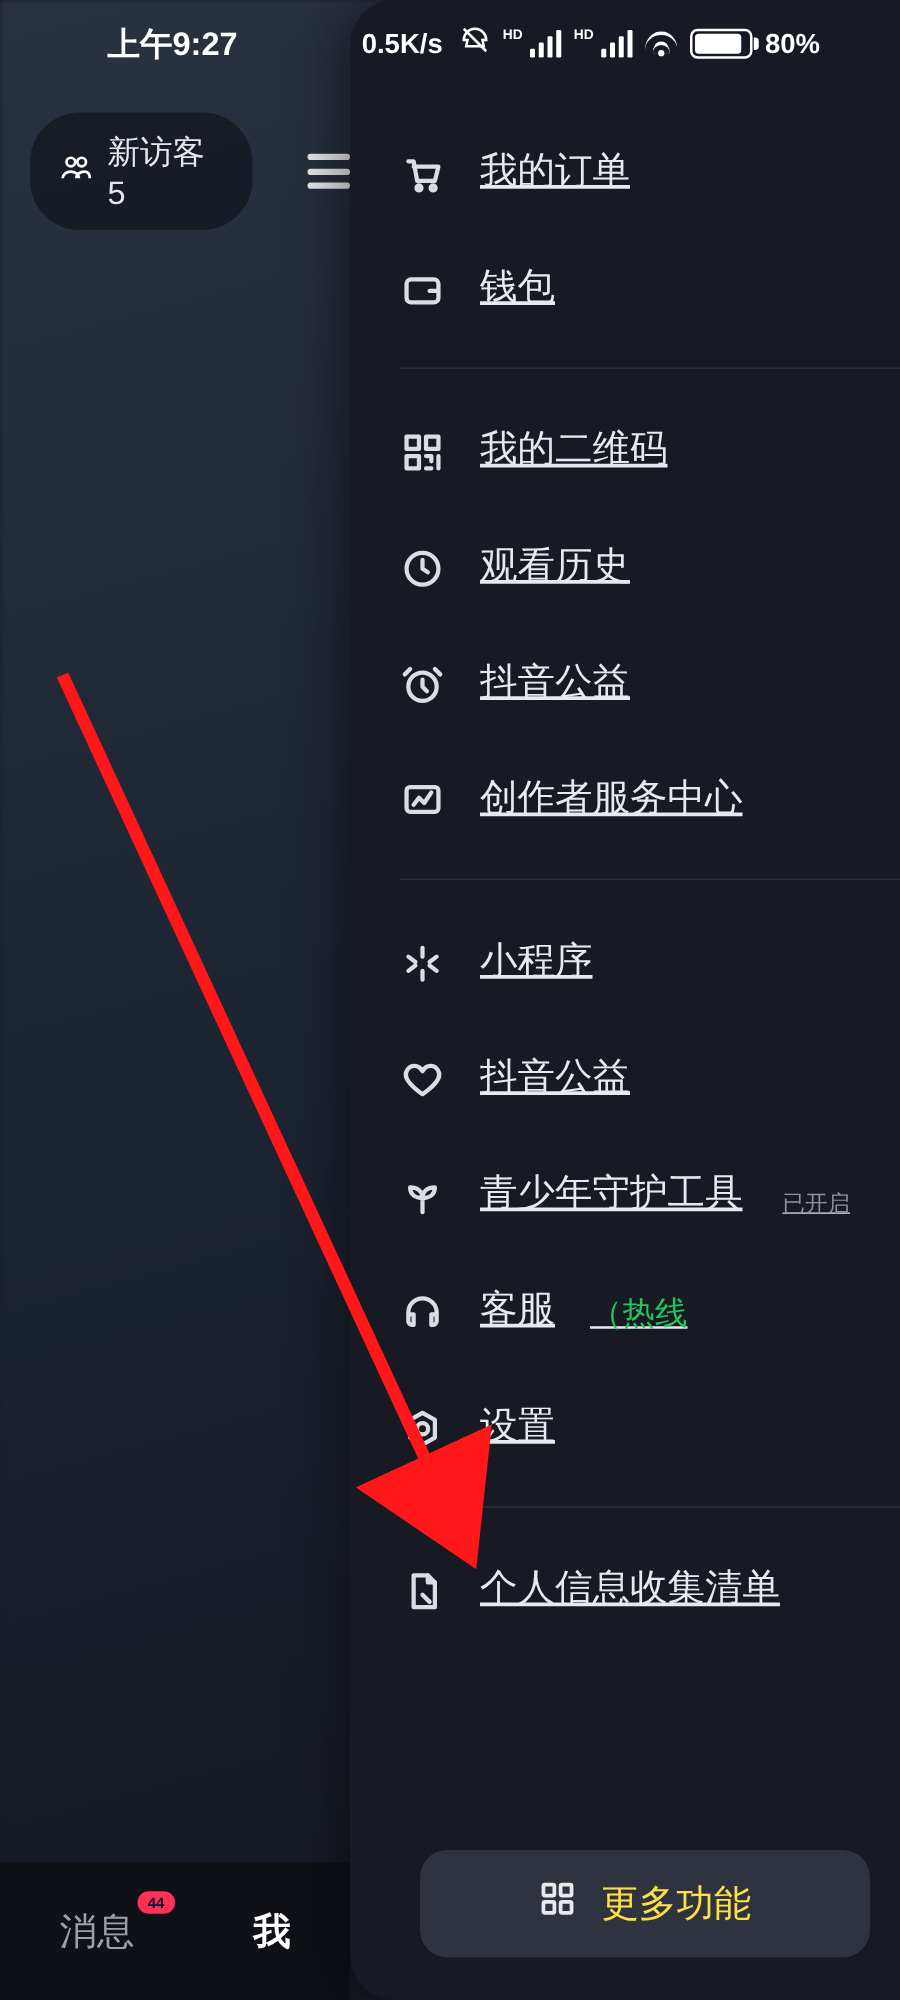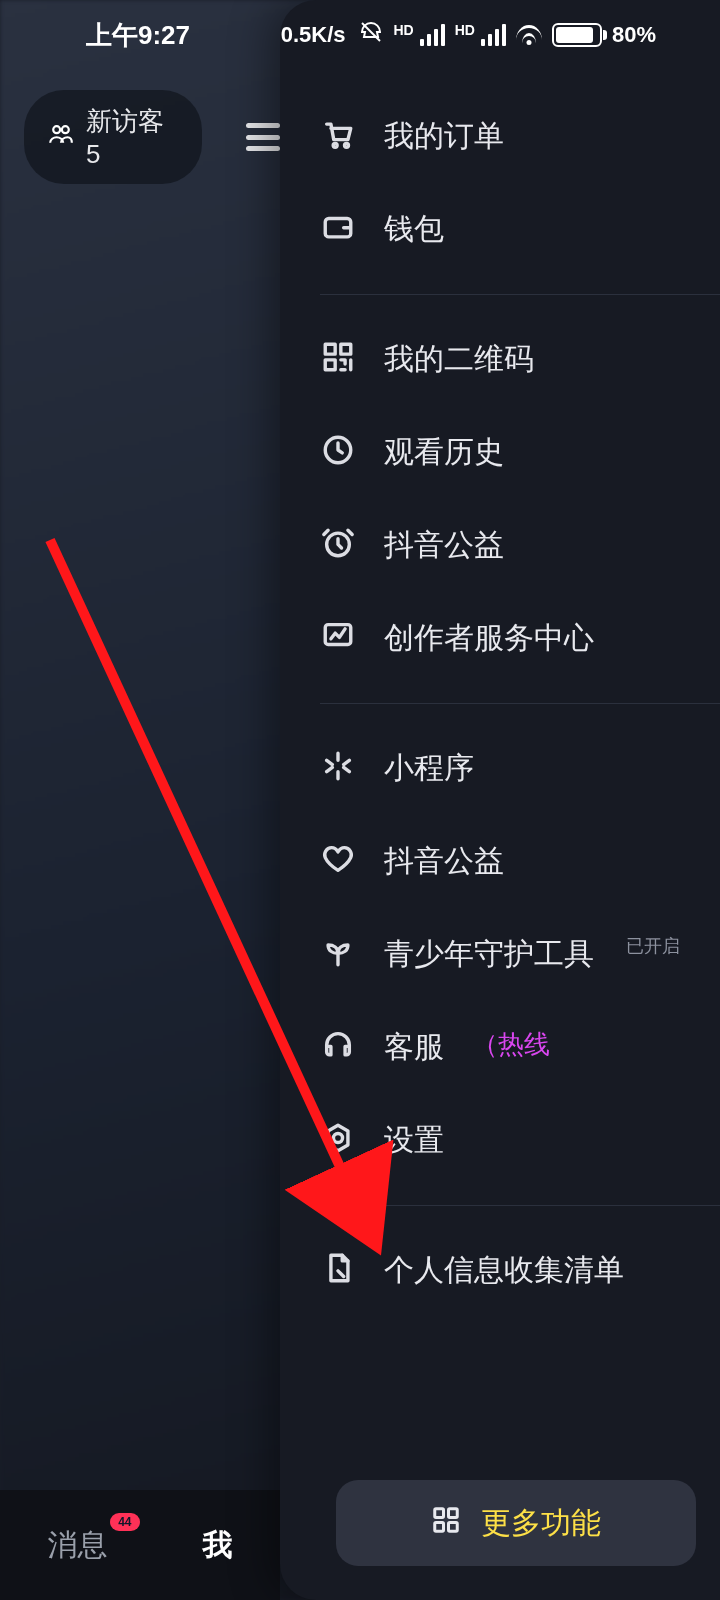--- a/index.html
+++ b/index.html
@@ -42,21 +42,21 @@
     font-weight: 600;
     color: #fff;
     z-index: 40;
   }
   .status-right { display: flex; align-items: center; gap: 10px; font-size: 22px; }
   .status-right .speed { margin-right: 4px; font-size: 22px; text-align: center; }
   .sig { display: inline-flex; align-items: flex-end; gap: 3px; height: 22px; }
   .sig span { width: 4px; background: #fff; border-radius: 1px; }
   .sig span:nth-child(1){height:7px}.sig span:nth-child(2){height:12px}
   .sig span:nth-child(3){height:17px}.sig span:nth-child(4){height:22px}
-  .hd-tag { font-size: 14px; font-weight: 700; margin-right:-4px; align-self:flex-start; margin-top:2px;}
+  .hd-tag { font-size: 11px; font-weight: 700; margin-right:-4px; align-self:flex-start; margin-top:2px;}
   .wifi {
     width: 26px; height: 20px; position: relative;
   }
   .wifi::before, .wifi::after {
     content:""; position:absolute; border:3px solid #fff; border-bottom:none; border-left:none; border-right:none;
     border-radius: 50% 50% 0 0 / 100% 100% 0 0;
   }
   .wifi::before { left:0; right:0; top:0; height:12px;}
   .wifi::after  { left:6px; right:6px; top:8px; height:7px;}
   .wifi i { position:absolute; left:50%; bottom:0; width:5px; height:5px; background:#fff; border-radius:50%; transform:translateX(-50%);}
@@ -115,36 +115,37 @@
     background: #171a23;
     border-top-left-radius: 36px;
     border-bottom-left-radius: 36px;
     z-index: 30;
     padding-top: 90px;
     box-shadow: -10px 0 40px rgba(0,0,0,0.4);
     overflow: hidden;
   }
   .drawer-scroll { height: 100%; overflow-y: hidden; }
   .menu-item {
-    display: flex; align-items: flex-start; gap: 28px;
+    display: flex; align-items: flex-end; gap: 28px;
     padding: 26px 0 26px 40px;
     font-size: 30px;
     color: #e8e9ee;
+    text-decoration: underline;
   }
   .menu-item .icon {
     width: 36px; height: 36px; flex: 0 0 36px;
     display:flex; align-items:center; justify-content:center;
     color:#dcdde3;
   }
   .menu-item .icon svg { width: 34px; height: 34px; stroke:#dcdde3; stroke-width:2.4; fill:none; stroke-linecap:round; stroke-linejoin:round;}
   .menu-item .tag {
     font-size: 18px; color:#8d929f; margin-left:4px;
   }
   .menu-item .sub {
-    font-size: 26px; color:#d946ef;
+    font-size: 26px; color:#22c55e;
   }
   .divider {
     height:1px; background:#2b303d; margin: 18px 0 18px 40px;
   }
 
   
   .more-btn {
     position:absolute;
     right: 24px; bottom: 34px;
     width: 360px; height: 86px;

